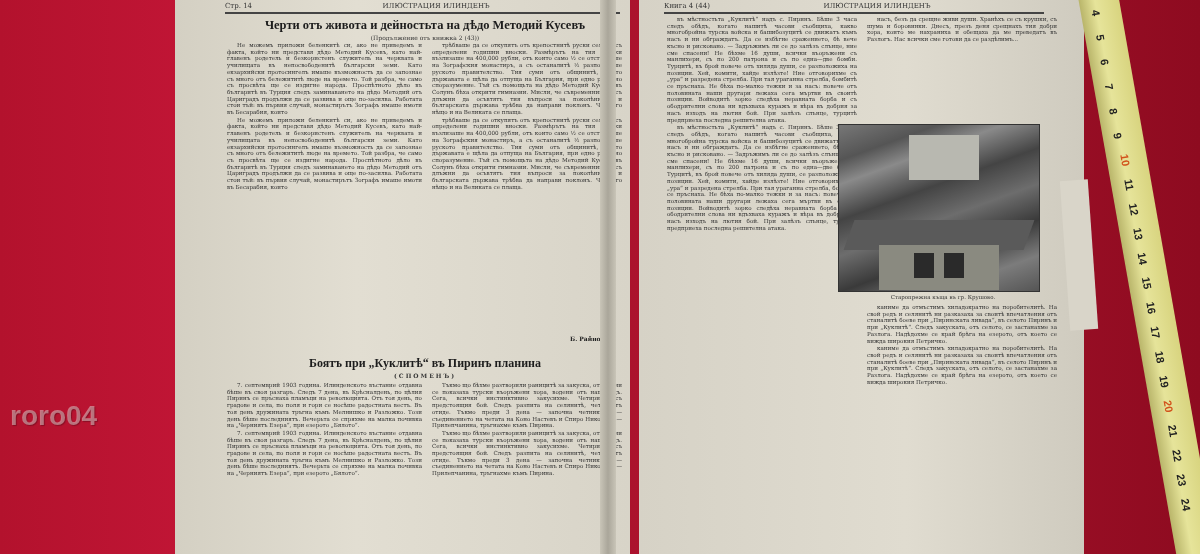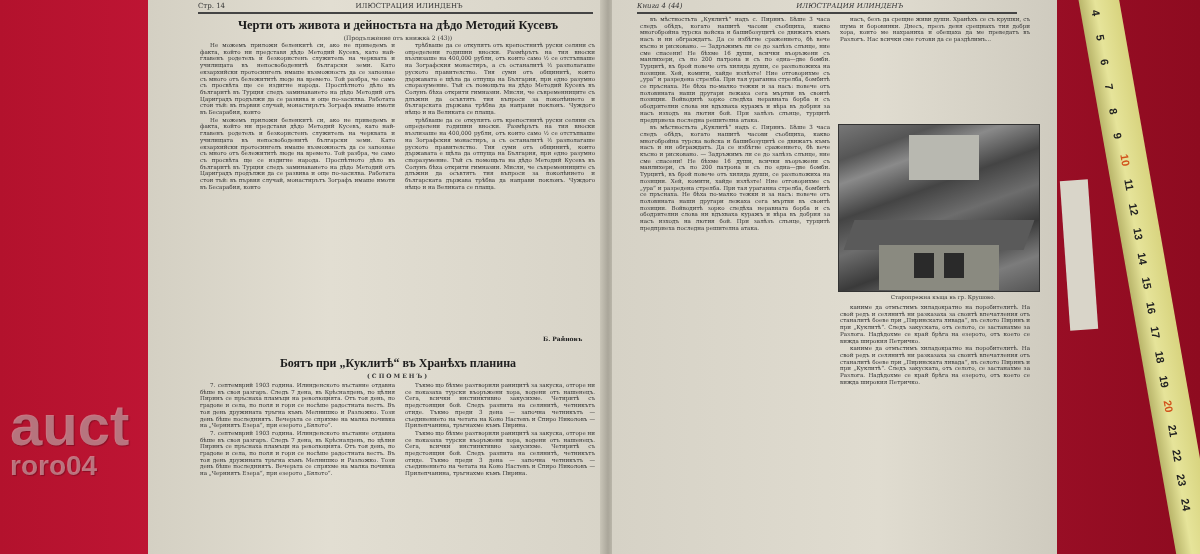--- a/index.html
+++ b/index.html
@@ -1,18 +1,18 @@
 <!DOCTYPE html>
 <html><head>
 <meta charset="utf-8">
 <style>
   html,body{margin:0;padding:0;}
   body{width:1200px;height:554px;overflow:hidden;position:relative;background:#a8102a;font-family:"DejaVu Serif",serif;}
   .bg-red{position:absolute;inset:0;background:linear-gradient(90deg,#b3122d 0%,#c01535 15%,#9c0d24 30%,#b01430 60%,#8e0b20 100%);}
-  .page{position:absolute;top:0;height:554px;color:#2a2a2a;}
+  .page{position:absolute;top:0;height:554px;color:#2a2a2a;margin-left:27px;}
   .page.left{left:148px;width:455px;background:linear-gradient(90deg,#d4d0c3,#e2ded2 40%,#d8d4c8);}
   .page.right{left:612px;width:445px;background:linear-gradient(90deg,#d6d2c6,#e0dcd0 60%,#cfcbbf);}
   .gutter{position:absolute;left:600px;top:0;width:16px;height:554px;background:linear-gradient(90deg,#c9c5b8,#aaa69a 50%,#c9c5b8);}
   .header{position:absolute;top:0;left:50px;right:10px;height:12px;font-size:7px;display:flex;justify-content:space-between;align-items:center;border-bottom:2px solid #444;color:#333;}
   .title{position:absolute;font-weight:bold;color:#1d1d1d;text-align:center;font-family:Liberation Serif, serif;}
   .subtitle{position:absolute;font-size:6px;text-align:center;color:#333;}
   .col{position:absolute;font-size:5.6px;line-height:6.7px;text-align:justify;color:#333;overflow:hidden;}
   .col p{margin:0 0 1px 0;text-indent:10px;}
   .sign{position:absolute;font-size:6px;font-weight:bold;color:#222;}
   .photo{position:absolute;left:838px;top:124px;width:200px;height:166px;
@@ -48,36 +48,36 @@
   <div class="subtitle" style="left:150px;top:34px;width:200px;">(Продължение отъ книжка 2 (43))</div>
   <div class="col" style="left:52px;top:42px;width:195px;height:300px;">
     <p>Не можемъ приложи беленкитѣ си, ако не приведемъ и факта, който ни представя дѣдо Методий Кусевъ, като най-главенъ родетель и безкористенъ служитель на черквата и училищата въ непосвободенитѣ български земи. Като екзархийски протосингелъ имаше възможность да се запознае съ много отъ бележититѣ люде на времето. Той разбра, че само съ просвѣта ще се издигне народа. Проспѣтното дѣло въ българитѣ въ Турция следъ заминаването на дѣдо Методий отъ Цариградъ продължи да се развива и още по-засилва. Работата стои тъй: въ първия случай, монастирътъ Зографъ имаше имоти въ Бесарабия, които</p>
     <p>Не можемъ приложи беленкитѣ си, ако не приведемъ и факта, който ни представя дѣдо Методий Кусевъ, като най-главенъ родетель и безкористенъ служитель на черквата и училищата въ непосвободенитѣ български земи. Като екзархийски протосингелъ имаше възможность да се запознае съ много отъ бележититѣ люде на времето. Той разбра, че само съ просвѣта ще се издигне народа. Проспѣтното дѣло въ българитѣ въ Турция следъ заминаването на дѣдо Методий отъ Цариградъ продължи да се развива и още по-засилва. Работата стои тъй: въ първия случай, монастирътъ Зографъ имаше имоти въ Бесарабия, които</p>
   </div>
   <div class="col" style="left:257px;top:42px;width:190px;height:290px;">
     <p>трѣбваше да се откупятъ отъ крепостнитѣ руски селяни съ определени годишни вноски. Размѣрътъ на тия вноски възлизаше на 400,000 рубли, отъ които само ½ се отстъпваше на Зографския монастиръ, а съ останалитѣ ½ разполагаше руското правителство. Тия суми отъ общинитѣ, които държавата е щѣла да отпуща на България, при едно разумно споразумение. Тъй съ помощьта на дѣдо Методий Кусевъ въ Солунъ бѣха открити гимназии. Мисли, че съвременниците съ длъжни да осъвтятъ тия въпроси за поколѣнието и българската държава трѣбва да направи поклонъ. Чуждого нѣщо и на Великата се плаща.</p>
     <p>трѣбваше да се откупятъ отъ крепостнитѣ руски селяни съ определени годишни вноски. Размѣрътъ на тия вноски възлизаше на 400,000 рубли, отъ които само ½ се отстъпваше на Зографския монастиръ, а съ останалитѣ ½ разполагаше руското правителство. Тия суми отъ общинитѣ, които държавата е щѣла да отпуща на България, при едно разумно споразумение. Тъй съ помощьта на дѣдо Методий Кусевъ въ Солунъ бѣха открити гимназии. Мисли, че съвременниците съ длъжни да осъвтятъ тия въпроси за поколѣнието и българската държава трѣбва да направи поклонъ. Чуждого нѣщо и на Великата се плаща.</p>
   </div>
   <div class="sign" style="left:395px;top:335px;">Б. Райновъ</div>
-  <div class="title" style="left:60px;top:356px;width:380px;font-size:12px;">Боятъ при „Куклитѣ“ въ Хранѣхъ планина</div>
+  <div class="title" style="left:60px;top:356px;width:380px;font-size:12px;">Боятъ при „Куклитѣ“ въ Пиринъ планина</div>
   <div class="subtitle" style="left:200px;top:372px;width:100px;letter-spacing:2px;font-weight:bold;">(СПОМЕНЪ)</div>
   <div class="col" style="left:52px;top:382px;width:195px;height:170px;">
     <p>7. септемврий 1903 година. Илинденското въстание отдавна бѣше въ своя разгаръ. Следъ 7 дена, въ Крѣсналдень, по цѣлия Пиринъ се пръснаха пламъци на революцията. Отъ тоя день, по градове и села, по поля и гори се носѣше радостната вестъ. Въ тоя день дружината тръгна къмъ Мелнишко и Разложко. Този день бѣше последниятъ. Вечерьта се спряхме на малка почивка на „Черниятъ Езера“, при езерото „Бялото“.</p>
     <p>7. септемврий 1903 година. Илинденското въстание отдавна бѣше въ своя разгаръ. Следъ 7 дена, въ Крѣсналдень, по цѣлия Пиринъ се пръснаха пламъци на революцията. Отъ тоя день, по градове и села, по поля и гори се носѣше радостната вестъ. Въ тоя день дружината тръгна къмъ Мелнишко и Разложко. Този день бѣше последниятъ. Вечерьта се спряхме на малка почивка на „Черниятъ Езера“, при езерото „Бялото“.</p>
   </div>
   <div class="col" style="left:257px;top:382px;width:190px;height:170px;">
     <p>Тъкмо що бѣхме разтворили раницитѣ за закуска, отгоре ни се показаха турски въоръжени хора, водени отъ нашенецъ. Сега, всички инстинктивно закусихме. Четиритѣ съ предстоящия бой. Следъ разпита на селянитѣ, четникътъ отиде. Тъкмо преди 3 дена — започна четникътъ — съединението на четата на Коно Настевъ и Спиро Николовъ — Прилепчанина, тръгнахме къмъ Пирина.</p>
     <p>Тъкмо що бѣхме разтворили раницитѣ за закуска, отгоре ни се показаха турски въоръжени хора, водени отъ нашенецъ. Сега, всички инстинктивно закусихме. Четиритѣ съ предстоящия бой. Следъ разпита на селянитѣ, четникътъ отиде. Тъкмо преди 3 дена — започна четникътъ — съединението на четата на Коно Настевъ и Спиро Николовъ — Прилепчанина, тръгнахме къмъ Пирина.</p>
   </div>
 </div>
 
 <div class="gutter"></div>
 
 <div class="page right">
-  <div class="header" style="left:25px;right:40px;font-style:italic;">
+  <div class="header" style="left:25px;right:40px;">
     <span>Книга 4 (44)</span>
     <span>ИЛЮСТРАЦИЯ ИЛИНДЕНЪ</span>
     <span></span>
   </div>
   <div class="col" style="left:28px;top:16px;width:190px;height:536px;">
     <p>въ мѣстностьта „Куклитѣ“ надъ с. Пиринъ. Бѣше 3 часа следъ обѣдъ, когато нашитѣ часови съобщиха, какво многобройна турска войска и башибозуцитѣ се движатъ къмъ насъ и ни обграждатъ. Да се избѣгне сражението, бѣ вече късно и рисковано. — Задръжимъ ли се до залѣзъ слънце, ние сме спасени! Не бѣхме 16 души, всички въоръжени съ манлихери, съ по 200 патрона и съ по една—две бомби. Турцитѣ, въ брой повече отъ хиляда души, се разположиха на позиции. Хей, комити, хайде излѣзте! Ние отговорихме съ „ура“ и разредена стрелба. При тая ураганна стрелба, бомбитѣ се пръснаха. Не бѣха по-малко тежки и за насъ: повече отъ половината наши другари лежаха сега мъртви въ своитѣ позиции. Войводитѣ зорко следѣха неравната борба и съ ободрителни слова ни вдъхваха куражъ и вѣра въ добрия за насъ изходъ на лютия бой. При залѣзъ слънце, турцитѣ предприеха последна решителна атака.</p>
     <p>въ мѣстностьта „Куклитѣ“ надъ с. Пиринъ. Бѣше 3 часа следъ обѣдъ, когато нашитѣ часови съобщиха, какво многобройна турска войска и башибозуцитѣ се движатъ къмъ насъ и ни обграждатъ. Да се избѣгне сражението, бѣ вече късно и рисковано. — Задръжимъ ли се до залѣзъ слънце, ние сме спасени! Не бѣхме 16 души, всички въоръжени съ манлихери, съ по 200 патрона и съ по една—две бомби. Турцитѣ, въ брой повече отъ хиляда души, се разположиха на позиции. Хей, комити, хайде излѣзте! Ние отговорихме съ „ура“ и разредена стрелба. При тая ураганна стрелба, бомбитѣ се пръснаха. Не бѣха по-малко тежки и за насъ: повече отъ половината наши другари лежаха сега мъртви въ своитѣ позиции. Войводитѣ зорко следѣха неравната борба и съ ободрителни слова ни вдъхваха куражъ и вѣра въ добрия за насъ изходъ на лютия бой. При залѣзъ слънце, турцитѣ предприеха последна решителна атака.</p>
   </div>
   <div class="col" style="left:228px;top:16px;width:190px;height:106px;">
     <p>насъ, безъ да срещне живи души. Хранѣхъ се съ крушки, съ шума и боровинки. Днесъ, презъ деня срещнахъ тия добри хора, които ме нахраниха и обещаха да ме преведатъ въ Разлогъ. Нас всички сме готови да се раздѣлимъ...</p>
@@ -117,15 +117,14 @@
   <span style="top:380px;">18</span>
   <span style="top:405px;">19</span>
   <span class="red" style="top:430px;">20</span>
   <span style="top:455px;">21</span>
   <span style="top:480px;">22</span>
   <span style="top:505px;">23</span>
   <span style="top:530px;">24</span>
 </div>
 
 <div class="watermark">
-  <div class="wm2">auct</div>
   <div class="wm3">roro04</div>
 </div>
 
 </body></html>

